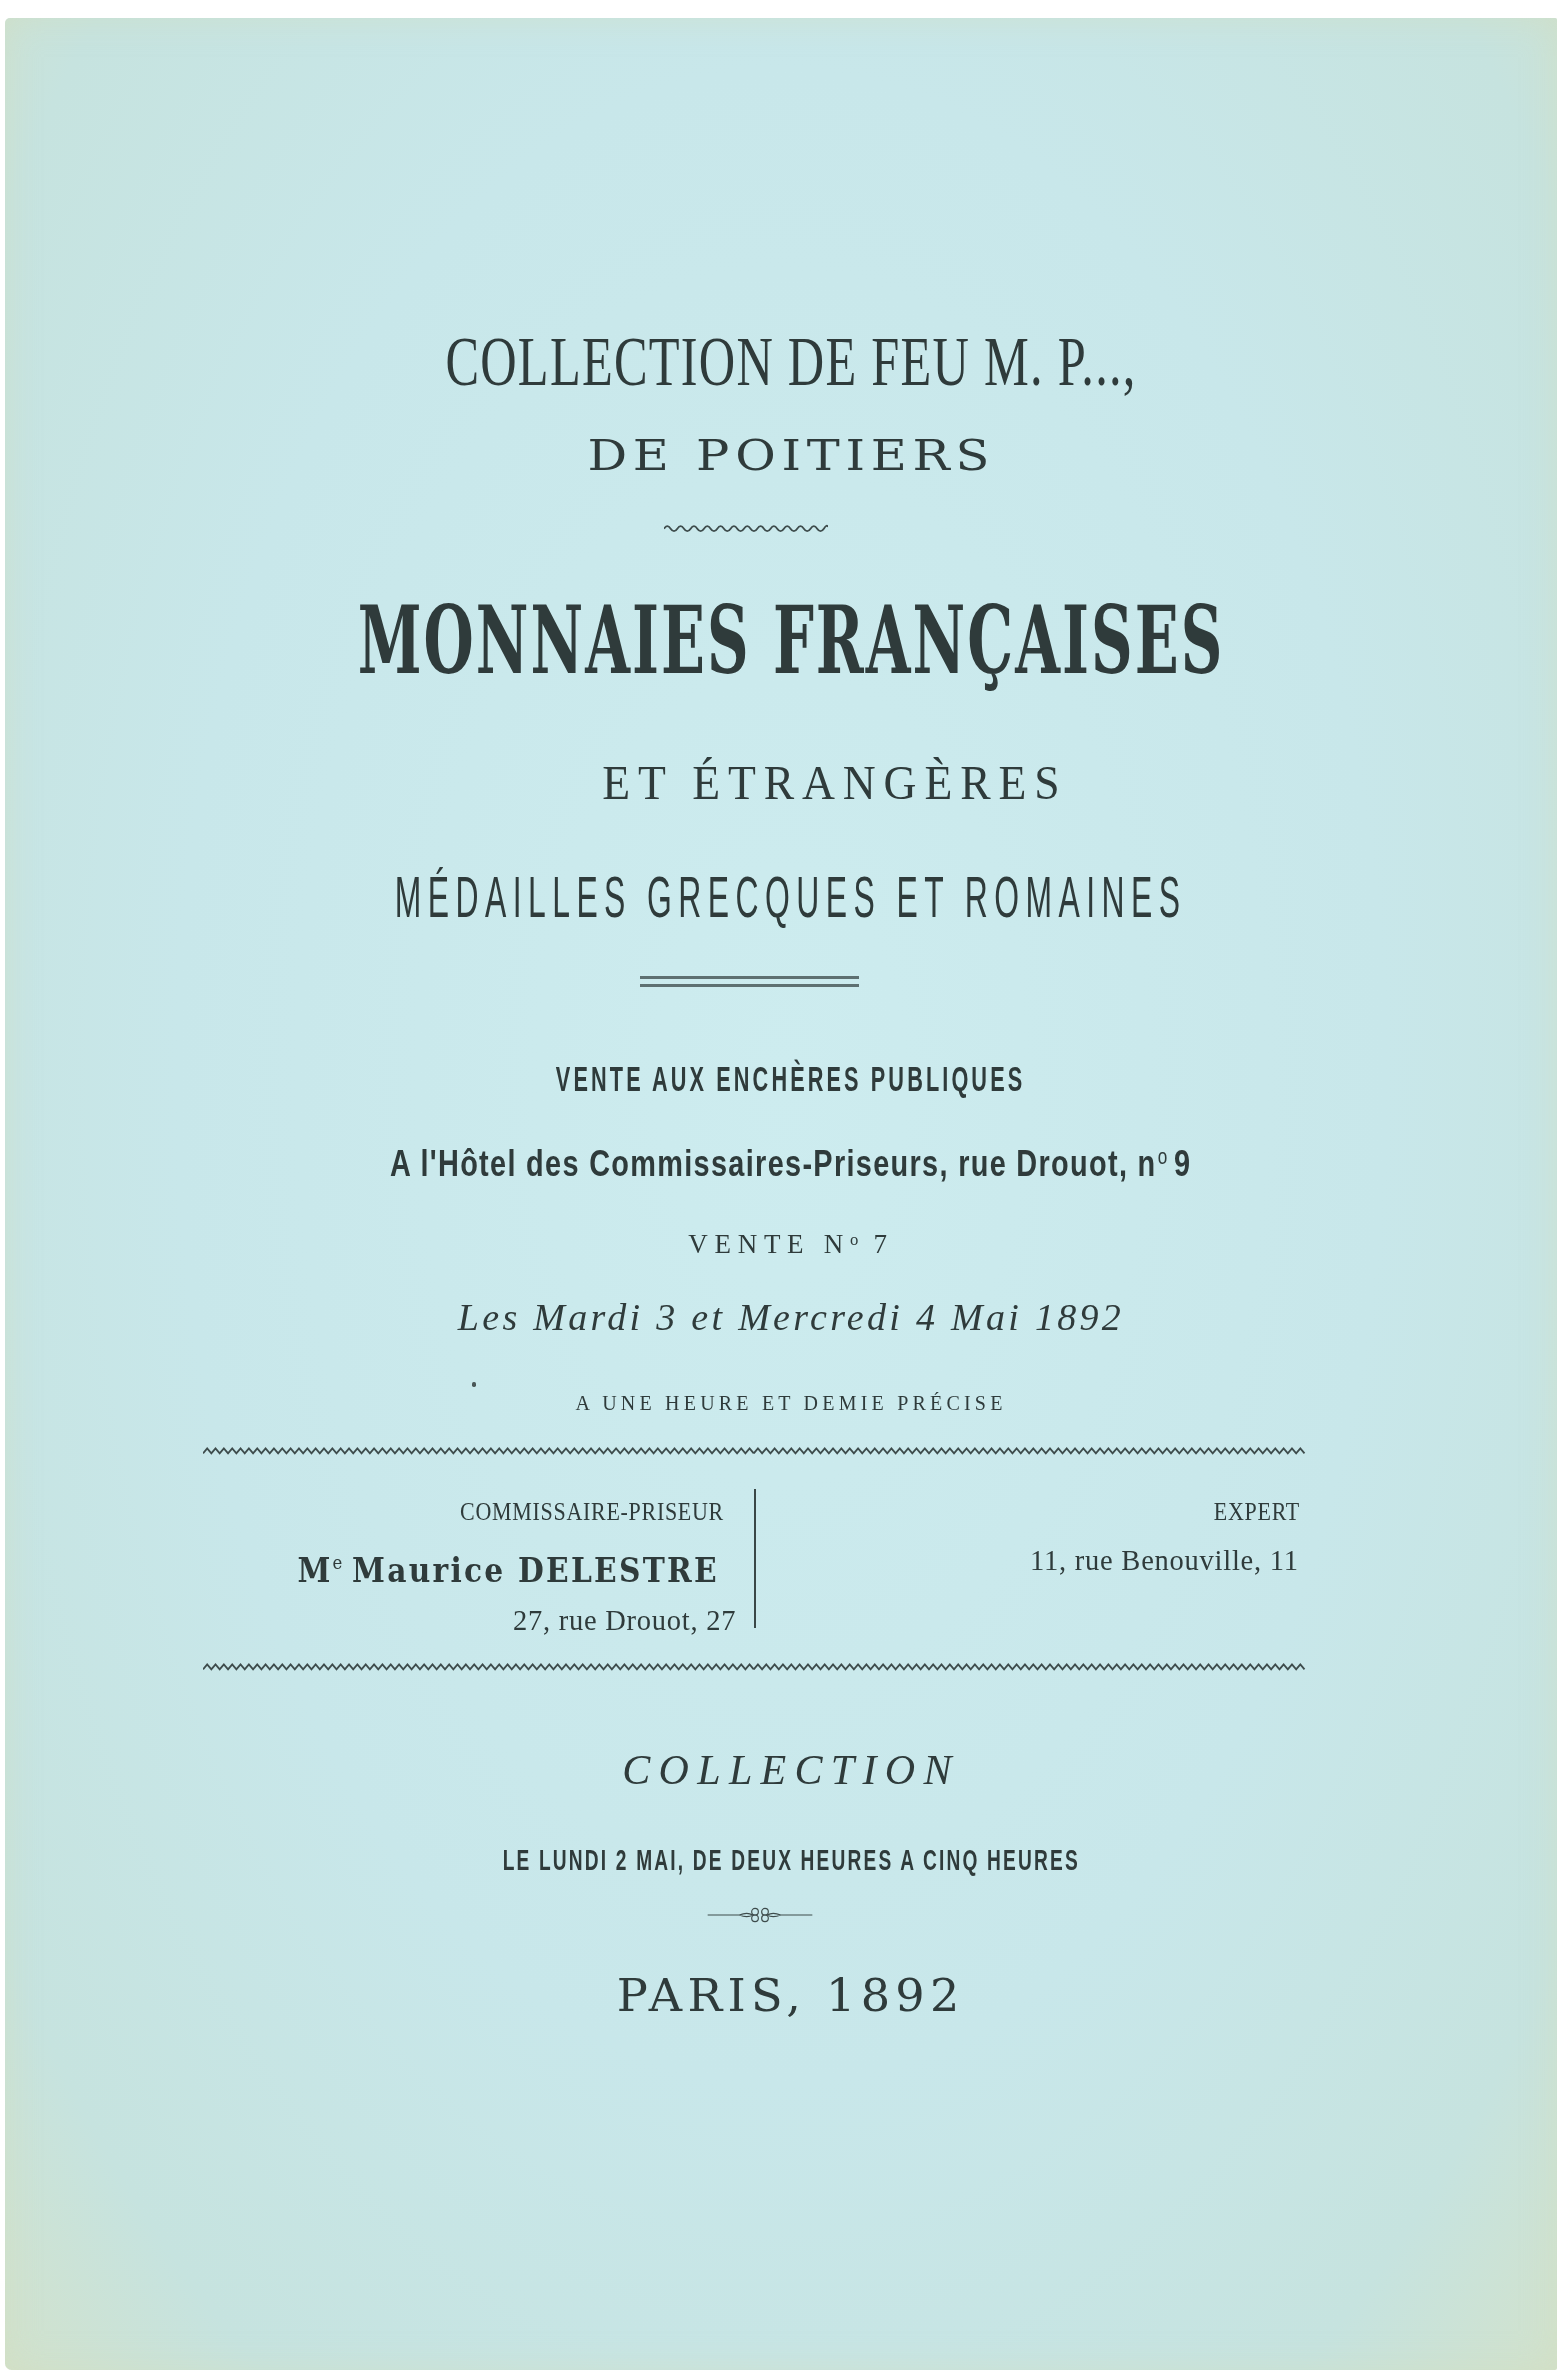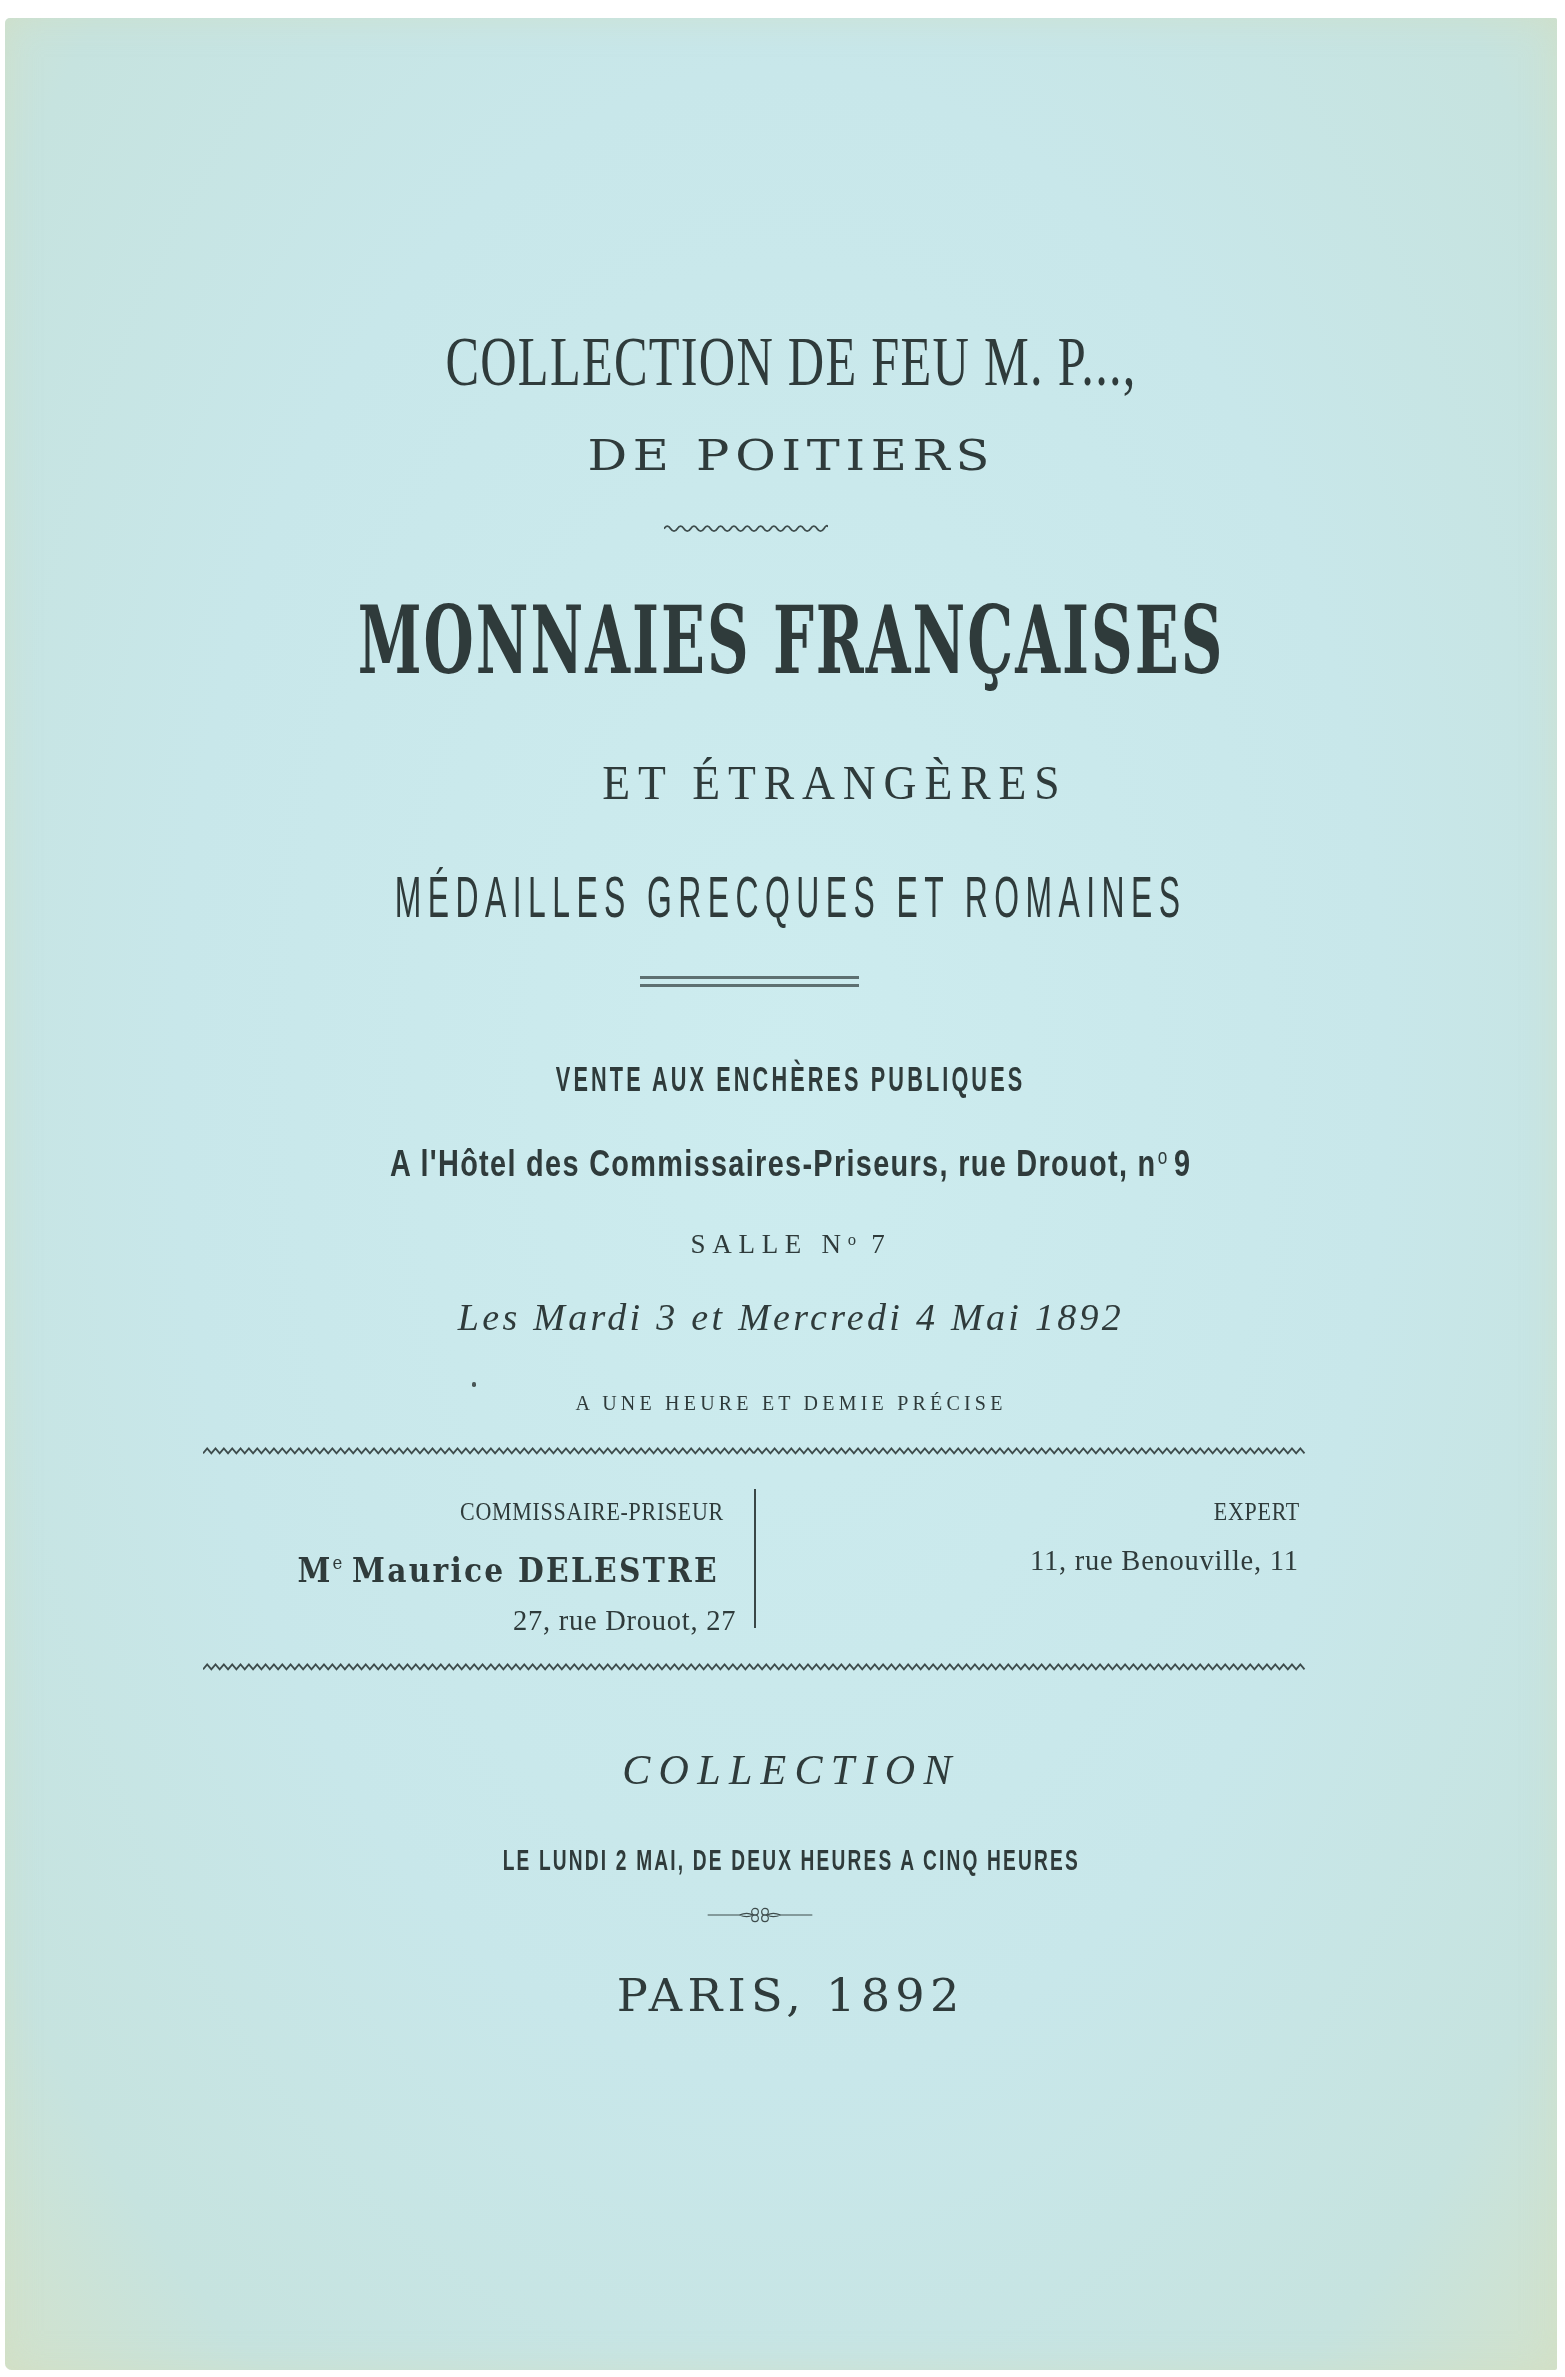--- a/index.html
+++ b/index.html
@@ -273,21 +273,21 @@
 
 <div class="line t-vente ink">
   <span class="condensed">VENTE AUX ENCHÈRES PUBLIQUES</span>
 </div>
 
 <div class="line t-hotel ink">
   <span class="condensed"><span>A l'Hôtel des Commissaires-Priseurs, rue Drouot, n</span><sup>o</sup><span>9</span></span>
 </div>
 
 <div class="line t-salle ink">
-  <span>SALLE N</span><sup>o</sup> <span>7</span>
+  <span>VENTE N</span><sup>o</sup> <span>7</span>
 </div>
 
 <div class="line t-dates ink">
   <span>Les Mardi 3 et Mercredi 4 Mai 1892</span>
 </div>
 
 <div class="speck"></div>
 <div class="line t-heure ink">
   <span>A UNE HEURE ET DEMIE PRÉCISE</span>
 </div>

